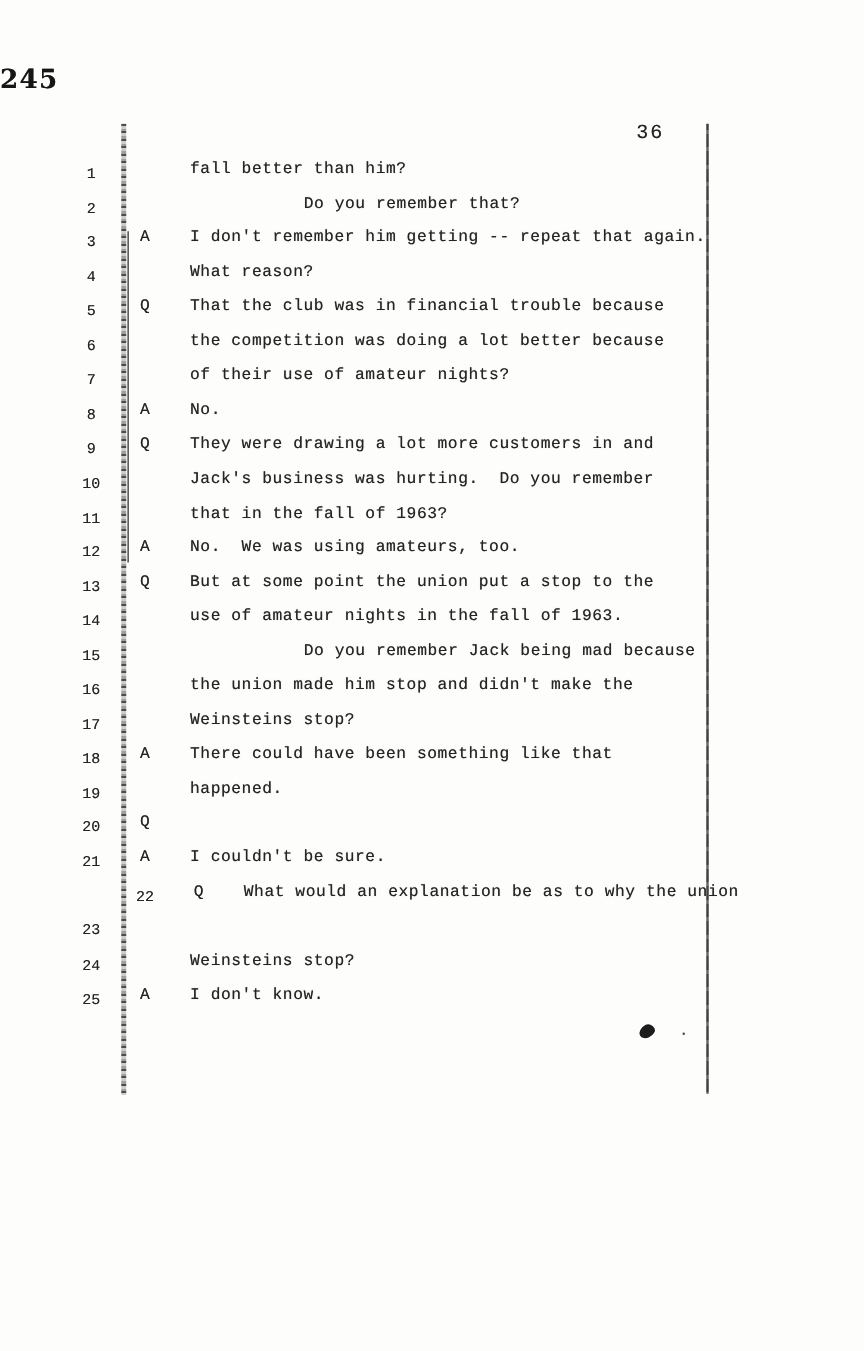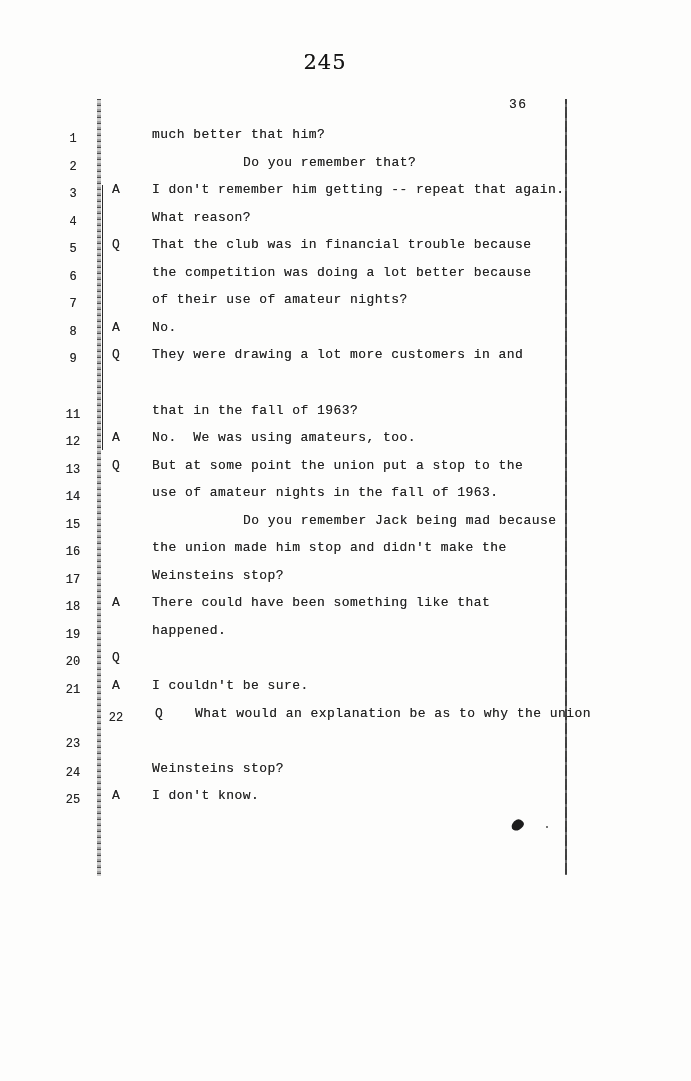--- a/index.html
+++ b/index.html
@@ -13,23 +13,23 @@
     height: 1081px;
     background: #fdfdfc;
     overflow: hidden;
     font-family: "Liberation Mono", "DejaVu Sans Mono", monospace;
   }
   .book-page-number {
     position: absolute;
     top: 50px;
     left: 0;
     width: 650px;
-    text-align: center;
+    text-align: left;
     font-family: "DejaVu Serif", "Liberation Serif", serif;
-    font-weight: normal;
+    font-weight: bold;
     font-size: 21px;
     letter-spacing: 1px;
     color: #161616;
     text-shadow: 0 0 0.5px rgba(0,0,0,0.6);
   }
   .left-rule {
     position: absolute;
     left: 97px;
     top: 99px;
     width: 4px;
@@ -58,21 +58,21 @@
       repeating-linear-gradient(180deg,
         #2e2e2e 0px, #2e2e2e 5px,
         #5a5a5a 5px, #5a5a5a 8px,
         #333333 8px, #333333 14px);
     opacity: 0.92;
   }
   .transcript-page-number {
     position: absolute;
     left: 509px;
     top: 97px;
-    font-size: 13px;
+    font-size: 16px;
     letter-spacing: 1.5px;
     color: #242424;
     text-shadow: 0 0 0.5px rgba(0,0,0,0.5);
   }
   .t-body { position: absolute; left: 0; top: 0; width: 100%; height: 100%; }
   .row {
     position: absolute;
     left: 0;
     width: 100%;
     height: 22px;
@@ -131,21 +131,21 @@
   <div class="left-rule"></div>
   <div class="left-rule-dark"></div>
   <div class="right-rule"></div>
 
   <div class="transcript-page-number">36</div>
 
   <div class="t-body">
       <div class="row" style="top: 127px;">
     <span class="lineno">1</span>
     <span class="speaker"></span>
-    <span class="text">much better that him?</span>
+    <span class="text">fall better than him?</span>
   </div>
       <div class="row indent" style="top: 154.55px;">
     <span class="lineno">2</span>
     <span class="speaker"></span>
     <span class="text">Do you remember that?</span>
   </div>
       <div class="row" style="top: 182.1px;">
     <span class="lineno">3</span>
     <span class="speaker">A</span>
     <span class="text">I don't remember him getting -- repeat that again.</span>
@@ -172,20 +172,25 @@
   </div>
       <div class="row" style="top: 319.85px;">
     <span class="lineno">8</span>
     <span class="speaker">A</span>
     <span class="text">No.</span>
   </div>
       <div class="row" style="top: 347.4px;">
     <span class="lineno">9</span>
     <span class="speaker">Q</span>
     <span class="text">They were drawing a lot more customers in and</span>
+  </div>
+      <div class="row" style="top: 374.95px;">
+    <span class="lineno">10</span>
+    <span class="speaker"></span>
+    <span class="text">Jack's business was hurting.  Do you remember</span>
   </div>
       <div class="row" style="top: 402.5px;">
     <span class="lineno">11</span>
     <span class="speaker"></span>
     <span class="text">that in the fall of 1963?</span>
   </div>
       <div class="row" style="top: 430.05px;">
     <span class="lineno">12</span>
     <span class="speaker">A</span>
     <span class="text">No.  We was using amateurs, too.</span>

